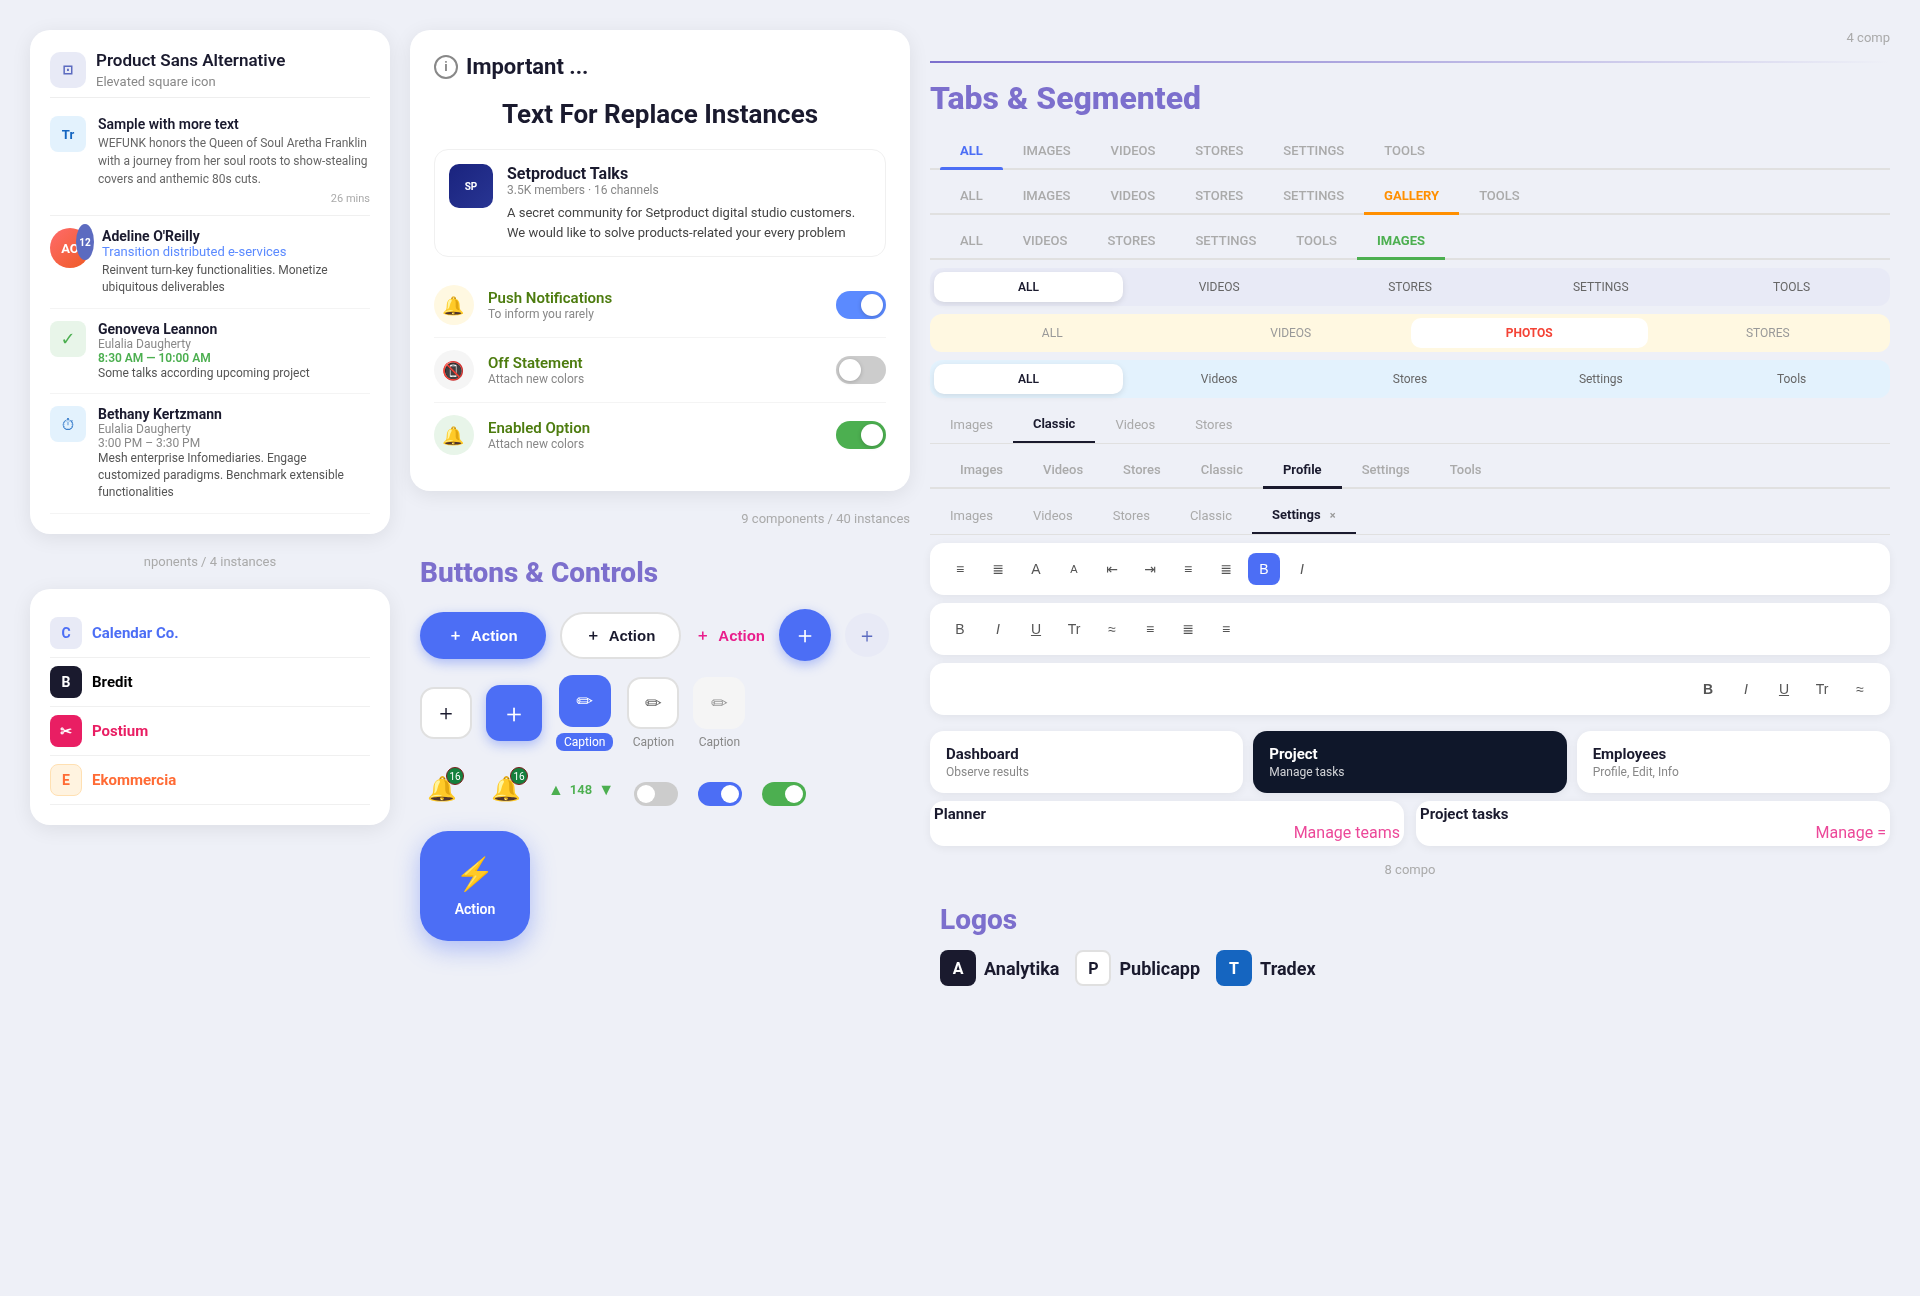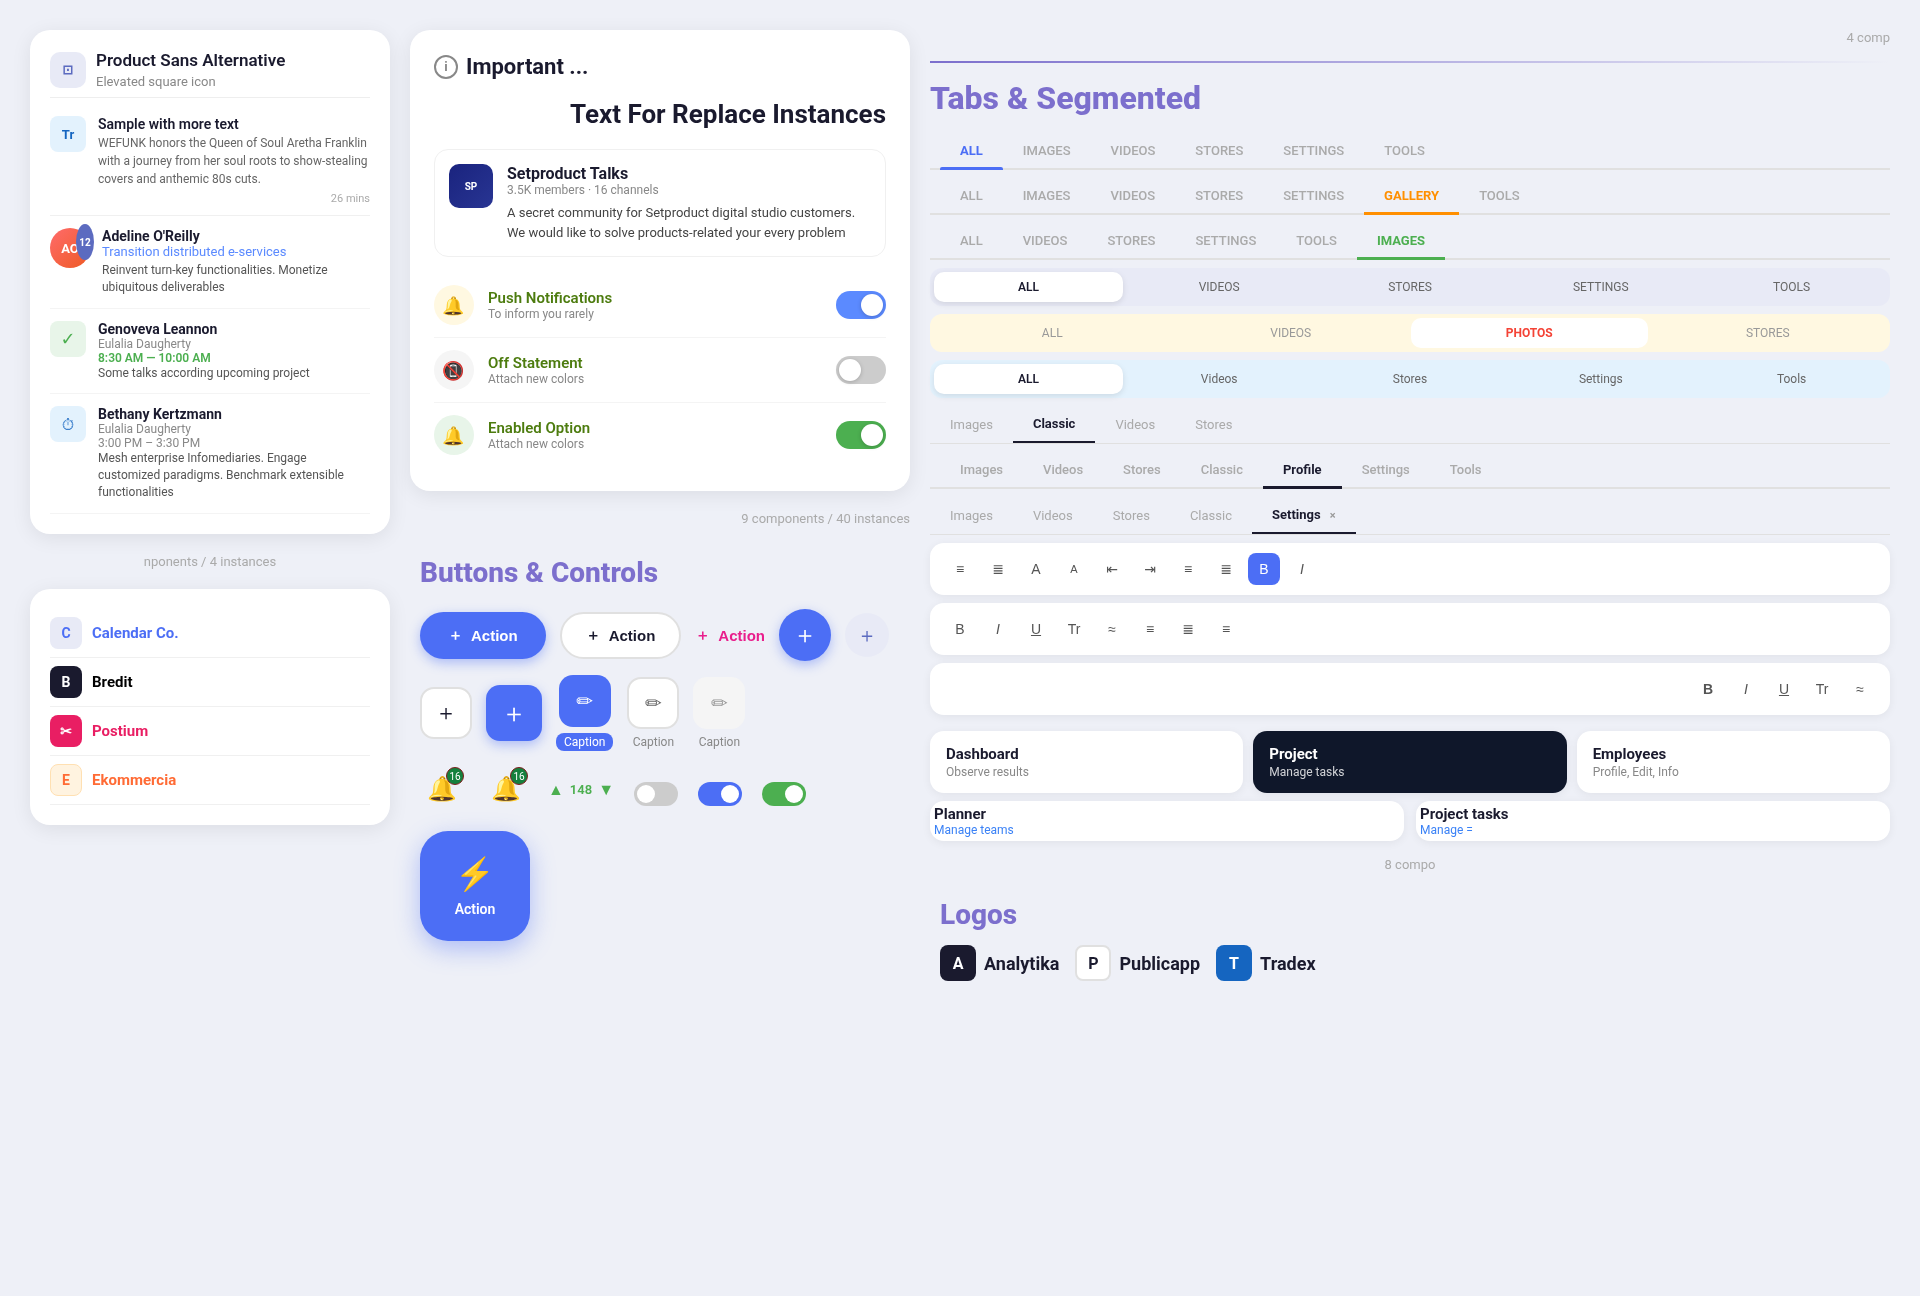--- a/index.html
+++ b/index.html
@@ -169,21 +169,21 @@
       width: 24px; height: 24px;
       border: 2px solid #888;
       border-radius: 50%;
       display: flex; align-items: center; justify-content: center;
       font-size: 13px; color: #888;
     }
     .text-replace-title {
       font-size: 26px;
       font-weight: 700;
       color: #1a1a2e;
-      text-align: right;
+      text-align: center;
       margin-bottom: 20px;
     }
 
     
     .setproduct-item {
       display: flex; align-items: flex-start; gap: 14px;
       padding: 14px;
       border: 1px solid #f0f0f0;
       border-radius: 14px;
       margin-bottom: 16px;
@@ -588,21 +588,21 @@
     .dash-card.project { background: #0f172a; }
     .dash-card.project .dash-card-title { color: #fff; }
     .dash-card.project .dash-card-sub { color: rgba(255,255,255,0.8); }
     .planner-card {
       background: #fff;
       border-radius: 14px;
       padding: 4px;
       box-shadow: 0 2px 10px rgba(0,0,0,0.06);
     }
     .planner-title { font-size: 15px; font-weight: 700; color: #1a1a2e; }
-    .planner-sub { font-size: 12px; color: #3b82f6; }
+    .planner-sub { font-size: 16px; color: #ec4899; text-align: right; }
 
     
     .logos-section {
       padding: 10px;
     }
     .logos-title {
       font-size: 28px;
       font-weight: 800;
       color: #7c6fcd;
       margin-bottom: 14px;

